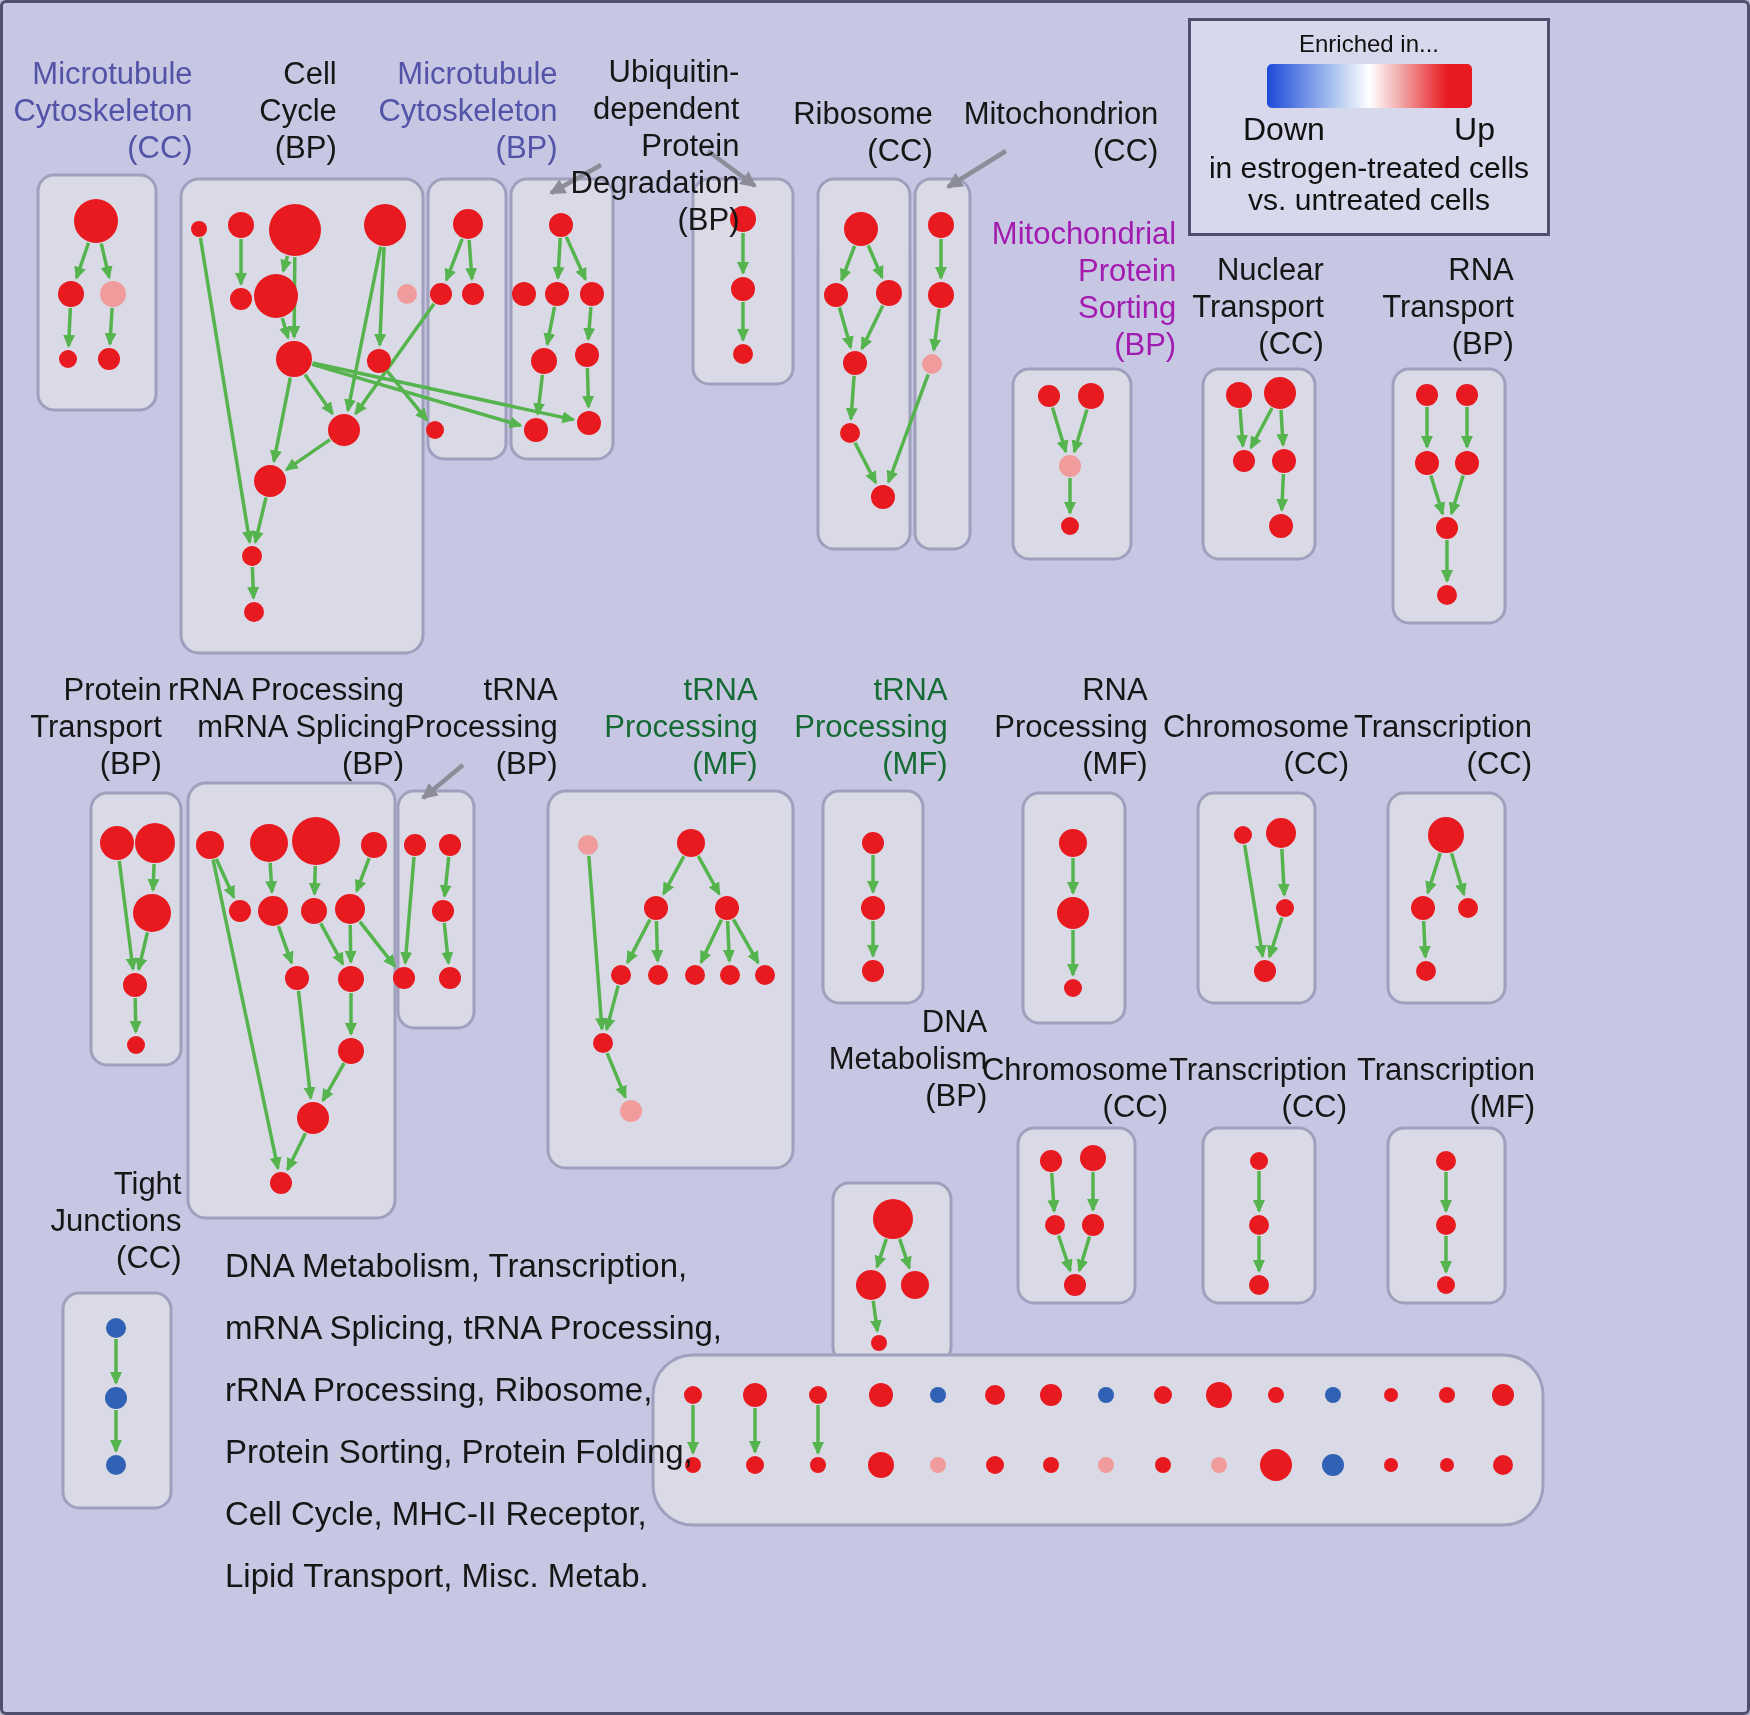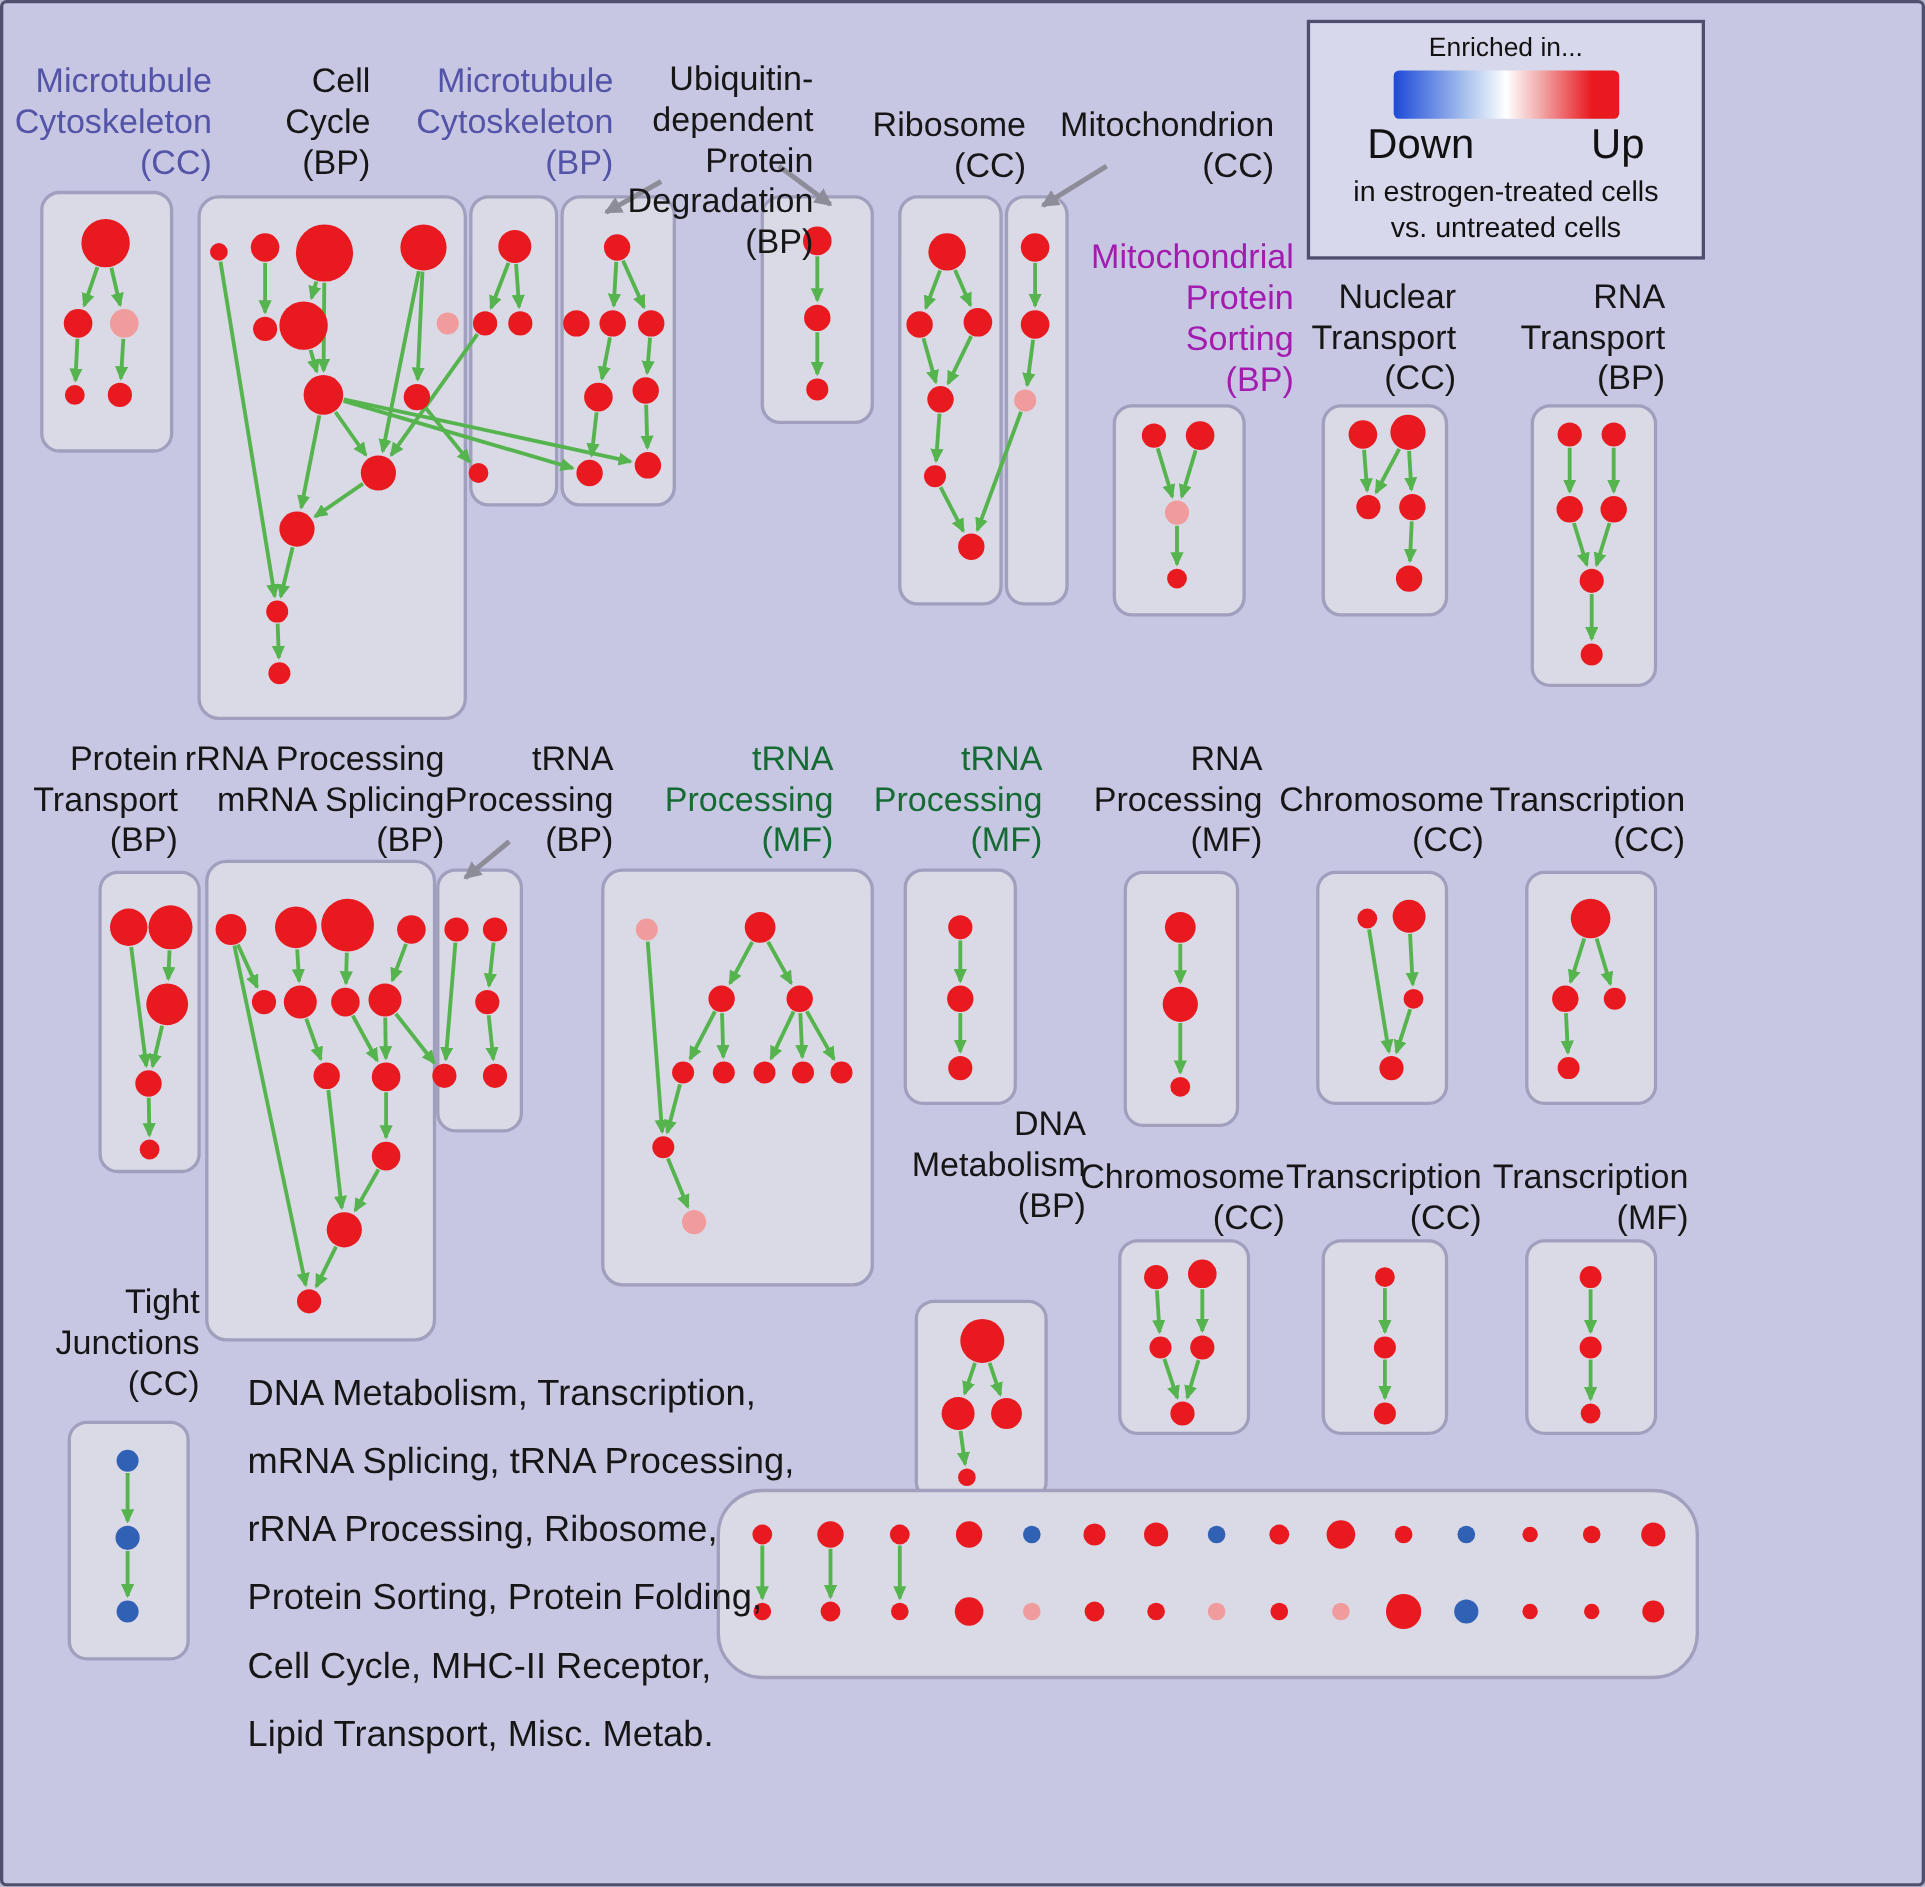--- a/index.html
+++ b/index.html
@@ -15,22 +15,22 @@
     position:absolute; transform:translateX(-50%);
     text-align:right; white-space:pre-line;
     font-size:31px; line-height:37px; color:#161616;
   }
   .legend {
     position:absolute; left:1185px; top:15px; width:362px; height:218px;
     background:#d8d8ec; border:3px solid #4e4e6e;
   }
   .legend-title { margin-top:9px; text-align:center; font-size:24px; color:#111; }
   .legend-bar { width:205px; height:44px; margin:6px auto 0; border-radius:5px; }
-  .legend-row { width:252px; margin:3px auto 0; display:flex; justify-content:space-between; font-size:38px; color:#111; }
-  .legend-sub { text-align:center; font-size:26px; line-height:32px; color:#111; }
+  .legend-row { width:252px; margin:3px auto 0; display:flex; justify-content:space-between; font-size:32px; color:#111; }
+  .legend-sub { text-align:center; font-size:30px; line-height:32px; color:#111; }
   .legend-sub.first { margin-top:4px; }
   .misc-note {
     position:absolute; left:222px; top:1232px;
     font-size:33px; line-height:62px; white-space:pre-line; color:#161616;
   }
 </style>
 </head>
 <body>
 
 <div id="stage" style="background: rgb(199, 199, 227); border-color: rgb(80, 80, 110);">

